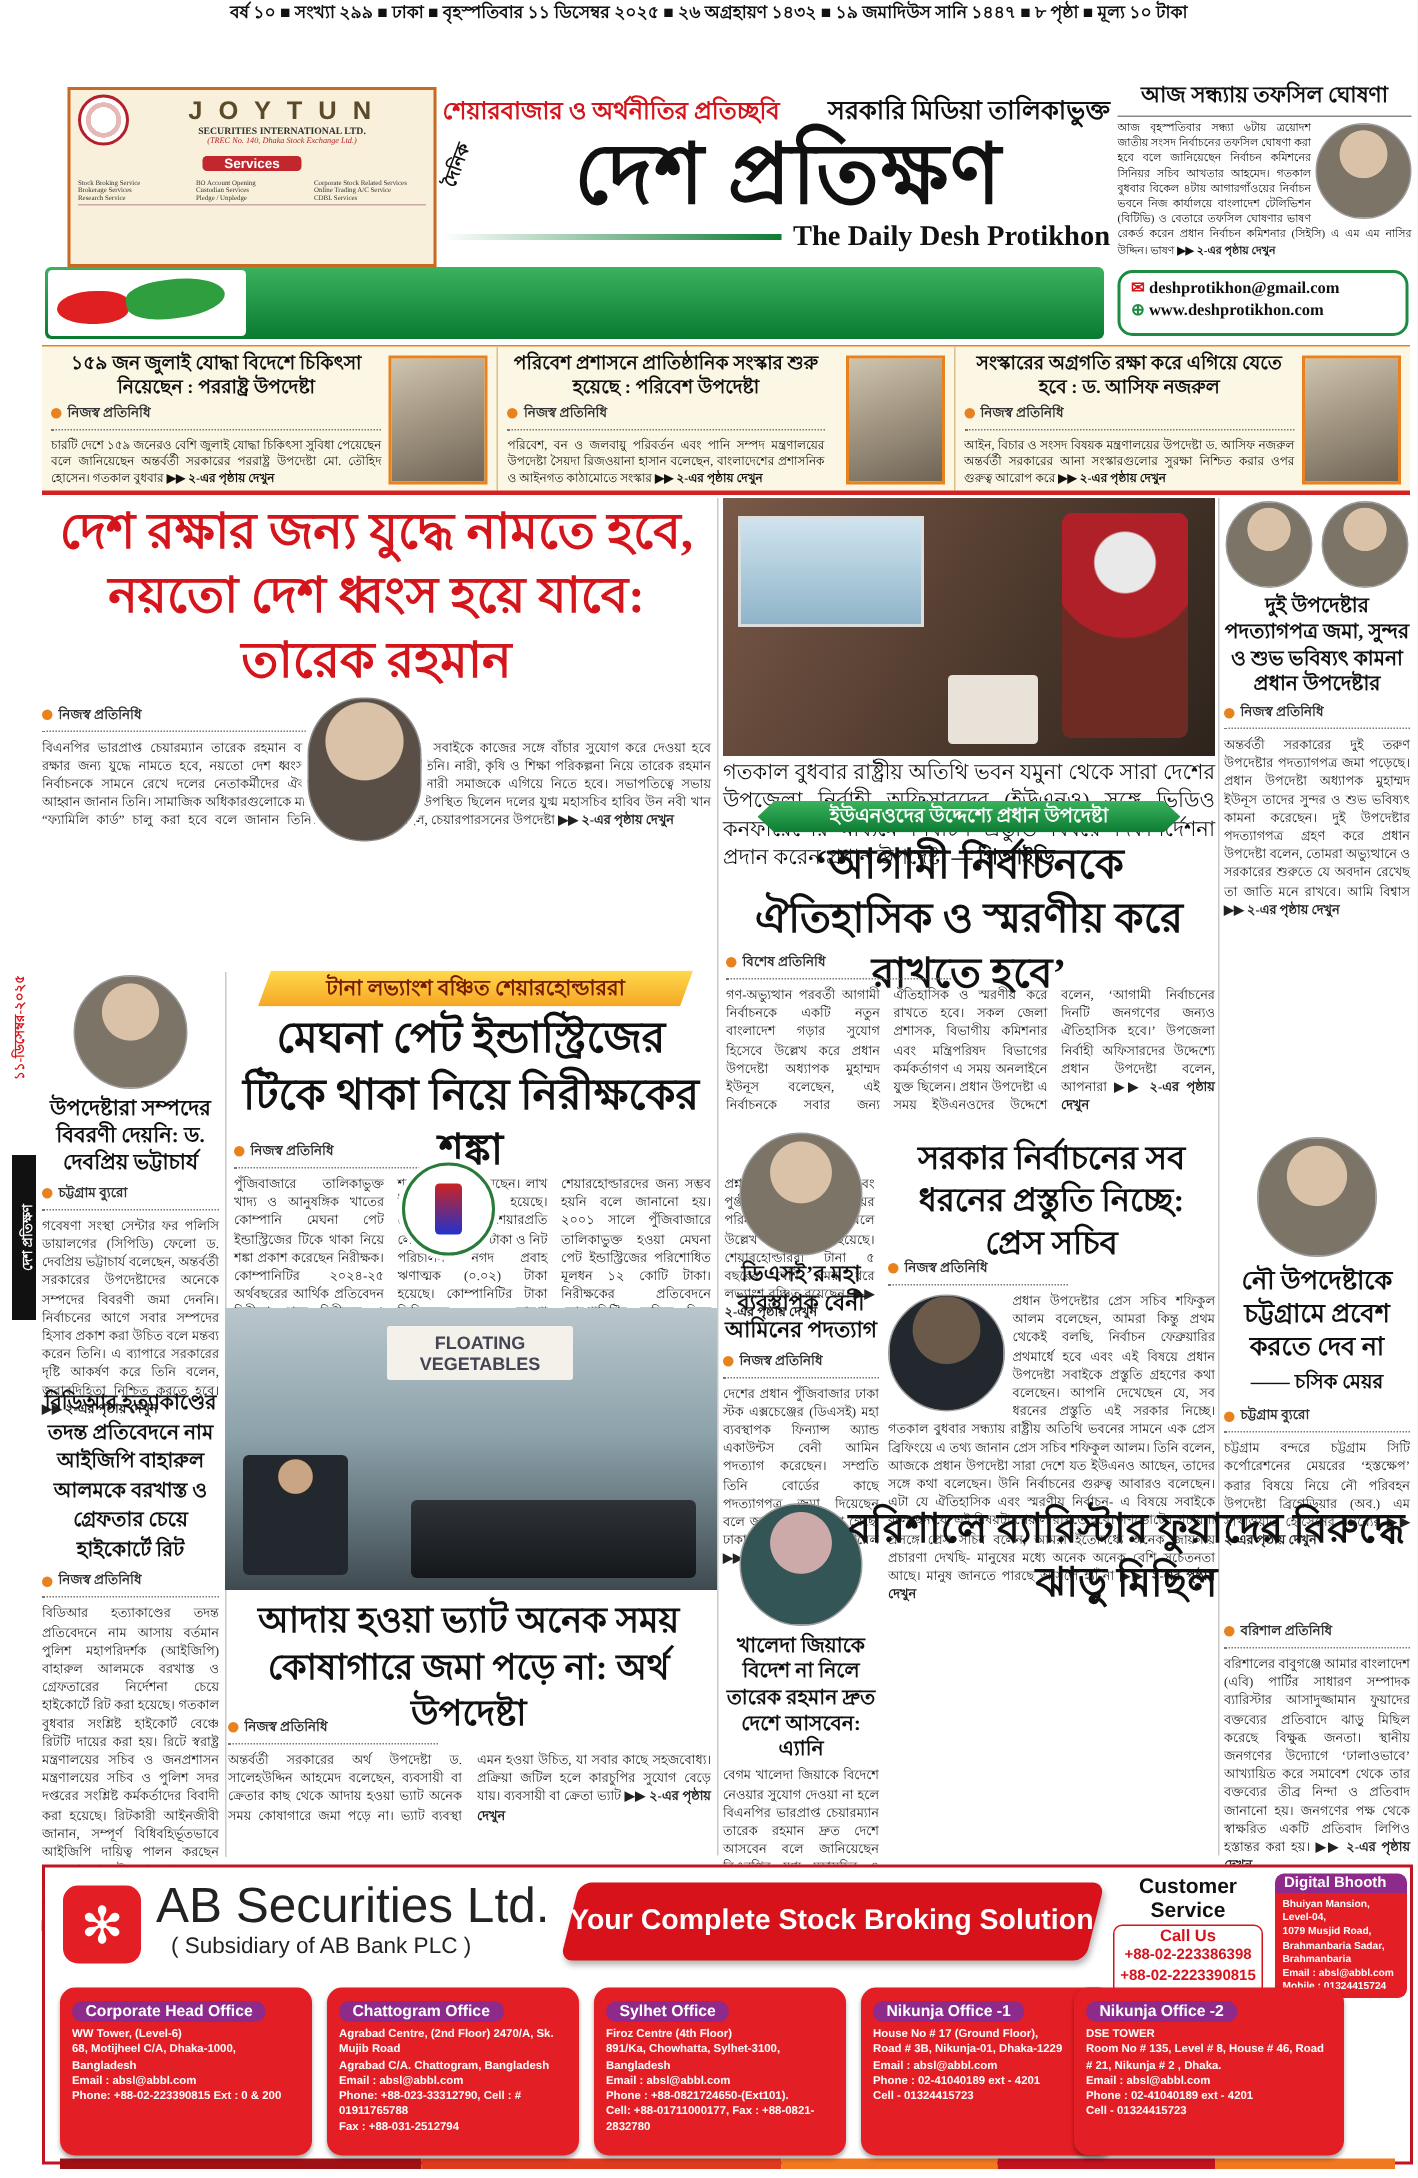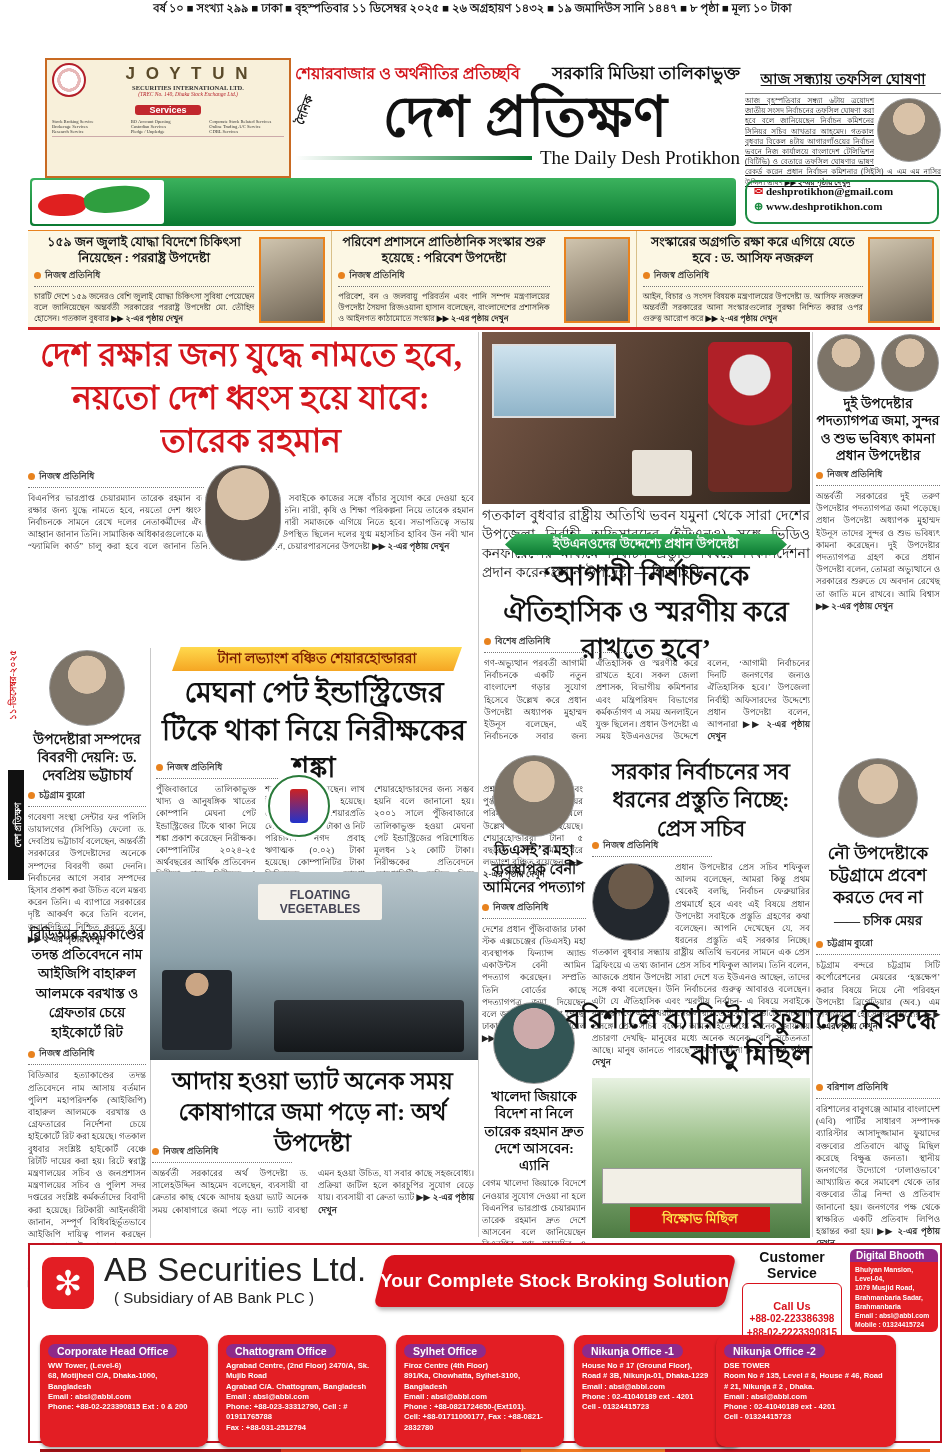--- a/index.html
+++ b/index.html
@@ -73,25 +73,25 @@
     <div style="display:flex;justify-content:space-between;align-items:flex-end;">
       <div class="b red" style="font-size:16px;">শেয়ারবাজার ও অর্থনীতির প্রতিচ্ছবি</div>
       <div class="b" style="font-size:17px;">সরকারি মিডিয়া তালিকাভুক্ত</div>
     </div>
     <div style="display:flex;align-items:center;">
       <div class="b" style="font-size:12px;transform:rotate(-70deg);width:16px;">দৈনিক</div>
       <div class="b" style="font-size:56px;line-height:1.05;letter-spacing:1px;flex:1;text-align:center;">দেশ প্রতিক্ষণ</div>
     </div>
     <div style="display:flex;align-items:center;justify-content:flex-end;gap:8px;">
       <div style="flex:1;height:4px;background:linear-gradient(90deg,#fff,#0c7c33);"></div>
-      <div style="font-size:19px;font-weight:normal;">The Daily Desh Protikhon</div>
-    </div>
-  </div>
-
-  <div class="abs" style="left:745px;top:68px;width:196px;height:122px;text-decoration:underline;">
+      <div style="font-size:19px;font-weight:bold;">The Daily Desh Protikhon</div>
+    </div>
+  </div>
+
+  <div class="abs" style="left:745px;top:52px;width:196px;height:122px;">
     <div class="b c" style="font-size:14.5px;border-bottom:1px solid #888;padding-bottom:1px;">আজ সন্ধ্যায় তফসিল ঘোষণা</div>
     <div style="margin-top:2px;font-size:7.3px;line-height:1.4;text-align:justify;">
       <div class="circ" style="float:right;width:62px;height:62px;margin:2px 0 2px 3px;"></div>
       <span>আজ বৃহস্পতিবার সন্ধ্যা ৬টায় ত্রয়োদশ জাতীয় সংসদ নির্বাচনের তফসিল ঘোষণা করা হবে বলে জানিয়েছেন নির্বাচন কমিশনের সিনিয়র সচিব আখতার আহমেদ। গতকাল বুধবার বিকেল ৪টায় আগারগাঁওয়ের নির্বাচন ভবনে নিজ কার্যালয়ে বাংলাদেশ টেলিভিশন (বিটিভি) ও বেতারে তফসিল ঘোষণার ভাষণ রেকর্ড করেন প্রধান নির্বাচন কমিশনার (সিইসি) এ এম এম নাসির উদ্দিন। ভাষণ</span>
       <span class="contin">▶▶ ২-এর পৃষ্ঠায় দেখুন</span>
     </div>
   </div>
 
   <div class="abs" style="left:30px;top:178px;width:706px;height:48px;background:linear-gradient(#3bb25d,#0a7a31);border-radius:4px;display:flex;align-items:center;">
     <div style="width:132px;height:44px;margin-left:2px;background:#fff;border-radius:3px;position:relative;overflow:hidden;">
@@ -291,24 +291,20 @@
   <div class="abs" style="left:482px;top:1002px;width:104px;">
     <div class="circ" style="width:80px;height:80px;margin:0 auto;background:radial-gradient(circle at 50% 32%,#caa 0 30%,#355 31% 100%);"></div>
     <div class="hl c" style="font-size:13.5px;margin-top:4px;">খালেদা জিয়াকে বিদেশ না নিলে তারেক রহমান দ্রুত দেশে আসবেন: এ্যানি</div>
     <div class="body-txt" style="margin-top:3px;">
       <span>বেগম খালেদা জিয়াকে বিদেশে নেওয়ার সুযোগ দেওয়া না হলে বিএনপির ভারপ্রাপ্ত চেয়ারম্যান তারেক রহমান দ্রুত দেশে আসবেন বলে জানিয়েছেন বিএনপির যুগ্ম মহাসচিব ও লক্ষ্মীপুর-৩ আসনের প্রার্থী শহীদ উদ্দিন চৌধুরী এ্যানি। গতকাল বুধবার দুপুরে</span>
       <span class="contin">▶▶ ২-এর পৃষ্ঠায় দেখুন</span>
     </div>
   </div>
 
   <div class="abs hl c" style="left:560px;top:1002px;width:382px;font-size:27px;line-height:1.32;">বরিশালে ব্যারিস্টার ফুয়াদের বিরুদ্ধে ঝাড়ু মিছিল</div>
-  <div class="abs" style="left:592px;top:1078px;width:218px;height:160px;background:linear-gradient(#e8f2e2 0%,#9cc08a 40%,#4c7a42 100%);overflow:hidden;">
-    <div style="position:absolute;left:10px;bottom:34px;width:198px;height:34px;background:#f2efe6;border:1px solid #999;"></div>
-    <div class="b c" style="position:absolute;left:38px;bottom:6px;width:140px;background:#d01212;color:#ffe84d;font-size:13px;padding:2px 0;">বিক্ষোভ মিছিল</div>
-  </div>
   <div class="abs" style="left:816px;top:1080px;width:124px;">
     <div class="byline"><span class="dot"></span><span>বরিশাল প্রতিনিধি</span></div>
     <div class="dotted"></div>
     <div class="body-txt">
       <span>বরিশালের বাবুগঞ্জে আমার বাংলাদেশ (এবি) পার্টির সাধারণ সম্পাদক ব্যারিস্টার আসাদুজ্জামান ফুয়াদের বক্তব্যের প্রতিবাদে ঝাড়ু মিছিল করেছে বিক্ষুব্ধ জনতা। স্থানীয় জনগণের উদ্যোগে ‘ঢালাওভাবে’ আখ্যায়িত করে সমাবেশ থেকে তার বক্তব্যের তীব্র নিন্দা ও প্রতিবাদ জানানো হয়। জনগণের পক্ষ থেকে স্বাক্ষরিত একটি প্রতিবাদ লিপিও হস্তান্তর করা হয়।</span>
       <span class="contin">▶▶ ২-এর পৃষ্ঠায় দেখুন</span>
     </div>
   </div>
 
   <div class="abs" style="left:28px;top:1243px;width:914px;height:200px;border:2px solid #c21320;box-sizing:border-box;background:#fff;">
@@ -317,38 +313,38 @@
       <div style="position:absolute;left:12px;top:12px;width:52px;height:52px;background:#e31e24;border-radius:10px;color:#fff;font-size:34px;display:flex;align-items:center;justify-content:center;">✻</div>
       <div style="position:absolute;left:74px;top:6px;">
         <div class="sans" style="font-size:33px;color:#222;">AB Securities Ltd.</div>
         <div class="sans" style="font-size:15px;color:#222;margin-left:10px;">( Subsidiary of AB Bank PLC )</div>
       </div>
       <div class="sans b" style="position:absolute;left:350px;top:10px;width:350px;height:52px;background:linear-gradient(#f04,#c00 60%);background:#d8121b;transform:skewX(-14deg);border-radius:8px;box-shadow:2px 3px 4px rgba(0,0,0,.3);display:flex;align-items:center;justify-content:center;">
         <span style="transform:skewX(14deg);color:#fff;font-size:19px;">Your Complete Stock Broking Solution</span>
       </div>
       <div style="position:absolute;left:712px;top:4px;width:100px;text-align:center;">
         <div class="sans b" style="font-size:14px;">Customer Service</div>
-        <div style="border:1.5px solid #d8121b;border-radius:6px;padding:16px 2px;margin-top:2px;">
+        <div style="border:1.5px solid #d8121b;border-radius:6px;padding:1px 2px;margin-top:2px;">
           <div class="sans b" style="color:#d8121b;font-size:11px;">Call Us</div>
           <div class="sans b pre" style="color:#d8121b;font-size:10px;line-height:1.35;">+88-02-223386398
 +88-02-2223390815
 +88 01313708040</div>
         </div>
       </div>
       <div style="position:absolute;left:820px;top:4px;width:88px;">
         <div class="sans b" style="background:#8e2a8a;color:#fff;font-size:10px;border-radius:6px 6px 0 0;padding:1px 6px;">Digital Bhooth</div>
         <div class="sans b pre" style="background:#e31e24;color:#fff;font-size:6.8px;line-height:1.35;padding:3px 5px;border-radius:0 0 6px 6px;">Bhuiyan Mansion, Level-04,
 1079 Musjid Road, Brahmanbaria Sadar,
 Brahmanbaria
 Email : absl@abbl.com
 Mobile : 01324415724</div>
       </div>
     </div>
 
-    <div style="position:relative;height:114px;margin-top:12px;">
+    <div style="position:relative;height:114px;margin-top:2px;">
       <div class="office-box" style="left:10px;">
         <div class="office-title">Corporate Head Office</div>
         <div class="office-body pre">WW Tower, (Level-6)
 68, Motijheel C/A, Dhaka-1000, Bangladesh
 Email : absl@abbl.com
 Phone: +88-02-223390815 Ext : 0 &amp; 200</div>
       </div>
       <div class="office-box" style="left:188px;">
         <div class="office-title">Chattogram Office</div>
         <div class="office-body pre">Agrabad Centre, (2nd Floor) 2470/A, Sk. Mujib Road

